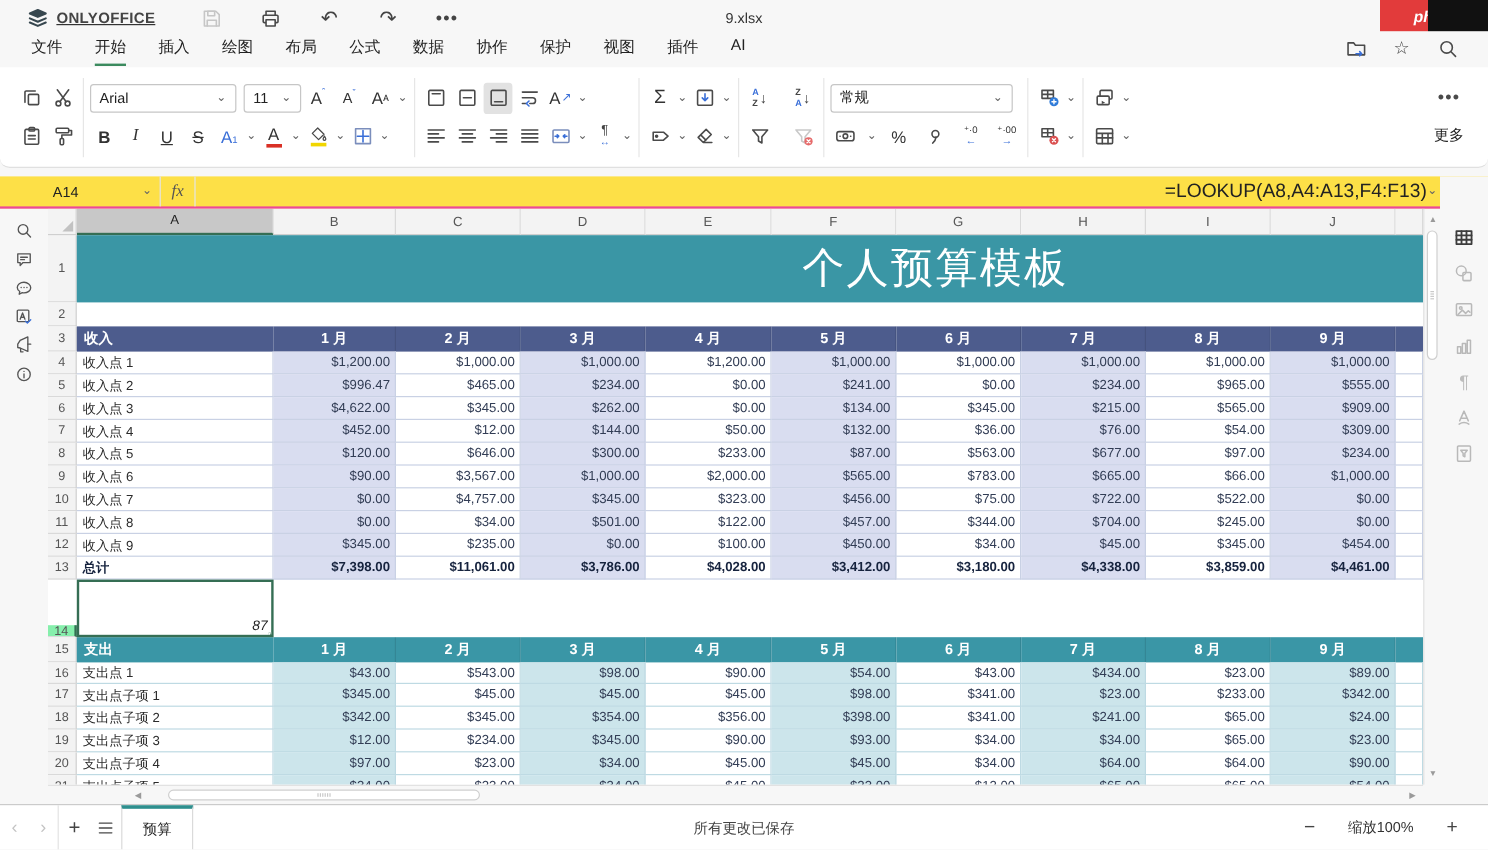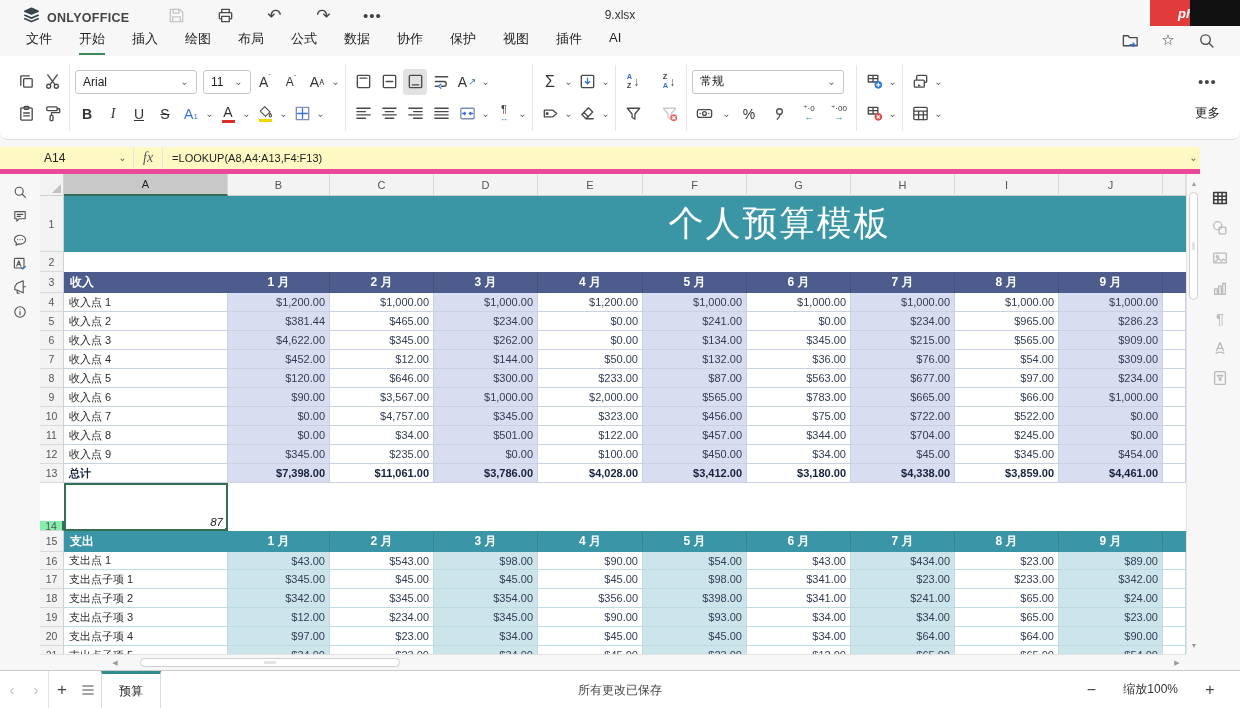--- a/index.html
+++ b/index.html
@@ -2,21 +2,21 @@
 <html style="--teal: #3A96A5; --blue-hdr: #4D5C8D; --teal-hdr: #3A96A6; --income-shade: #D9DDF0; --expense-shade: #CCE5EB; --accent: #3B8A5E; --sel-green: #356E54; --tab-teal: #2E8F8E; --php-red: #E23B3B;"><head>
 <meta charset="utf-8">
 <style>
   *{margin:0;padding:0;box-sizing:border-box;}
   html,body{width:1240px;height:708px;overflow:hidden;}
   body{font-family:"Liberation Sans","DejaVu Sans",sans-serif;background:#f1f1f1;color:#333;}
   #app{position:relative;width:1240px;height:708px;background:#f7f7f7;}
 
   
   .topbar{position:absolute;top:0;left:0;right:0;height:30px;display:flex;align-items:center;}
-  .brand{display:flex;align-items:flex-end;gap:6px;margin-left:22px;}
+  .brand{display:flex;align-items:center;gap:6px;margin-left:22px;text-decoration:underline;}
   .brand-name{font-size:12.5px;font-weight:bold;color:#444;letter-spacing:.3px;}
   .qicons{display:flex;align-items:center;gap:27px;margin-left:36px;}
   .qbtn{display:flex;align-items:center;justify-content:center;width:22px;height:22px;color:#444;}
   .qbtn.dis svg{stroke:#c6c6c6;}
   .filename{position:absolute;left:0;right:0;text-align:center;font-size:12px;color:#333;pointer-events:none;}
   .phpbadge{position:absolute;right:50px;top:0;width:36px;height:26px;background:var(--php-red,#e23b3b);color:#fff;
     display:flex;align-items:center;justify-content:center;font-style:italic;font-weight:bold;font-size:13px;padding-left:40px;}
   .blackbox{position:absolute;right:0;top:0;width:50px;height:26px;background:#111;}
   .arrowtxt{font-size:17px;color:#444;line-height:1;}
   .dots{font-size:15px;color:#444;letter-spacing:1px;}
@@ -49,25 +49,25 @@
   .fontcolor .bar{width:13px;height:3px;margin-top:1px;}
   .stack2{display:flex;flex-direction:column;align-items:center;line-height:1;font-size:8px;color:#333;}
   .bluetxt{color:#3a6fd8;}
   .sortw{display:flex;align-items:center;}
   .sortl{display:flex;flex-direction:column;font-size:7.5px;font-weight:bold;line-height:1.1;color:#444;}
   .arrow-d{font-size:12px;color:#444;margin-left:1px;}
   .more-grp{margin-left:auto;display:grid;grid-template-rows:32px 32px;justify-items:center;align-items:center;padding-right:10px;}
   .more-label{font-size:12.5px;color:#222;}
 
   
-  .fxbar{position:absolute;top:147px;left:0;right:0;height:27px;background:#fef9c3;border-bottom:5px solid #ec4899;display:flex;align-items:center;}
+  .fxbar{position:absolute;top:147px;left:0;right:0;height:27px;background:#fde047;border-bottom:2px solid #ec4899;display:flex;align-items:center;}
   .namebox{width:100px;margin-left:34px;height:100%;display:flex;align-items:center;padding:0 6px 0 10px;font-size:12px;color:#222;border-right:1px solid #e4e4e4;}
   .namebox .chev{margin-left:auto;}
   .fxlbl{font-family:"Liberation Serif",serif;font-style:italic;font-size:14px;color:#555;padding:0 9px;border-right:1px solid #e4e4e4;height:100%;display:flex;align-items:center;}
-  .formulatxt{font-size:11px;color:#222;padding-left:9px;flex:1;}
+  .formulatxt{font-size:16px;color:#222;padding-left:9px;flex:1;text-align:right;}
   .fxcollapse{margin-right:42px;}
 
   
   .lpanel{position:absolute;left:0;top:174px;bottom:54px;width:40px;background:#f7f7f7;display:flex;flex-direction:column;align-items:center;padding-top:6px;}
   .lpanel .pbtn{width:24px;height:24px;display:flex;align-items:center;justify-content:center;}
   .lpanel .ic{width:16px;height:16px;stroke:#555;}
   .rpanel{position:absolute;right:0;top:147px;bottom:54px;width:40px;background:#f7f7f7;display:flex;flex-direction:column;align-items:center;padding-top:36px;}
   .rpanel .pbtn{width:30px;height:30px;display:flex;align-items:center;justify-content:center;}
   .rpanel .ic{width:18px;height:18px;stroke:#b9b9b9;}
   .rpanel .pbtn:first-child .ic{stroke:#3d3d3d;stroke-width:1.7;}
@@ -656,29 +656,29 @@
         <div class="g-cell val b-income shade-i" style="width: 104px; flex: 0 0 104px;">$1,000.00</div>
         <div class="g-cell val b-income" style="width: 104px; flex: 0 0 104px;">$1,000.00</div>
         <div class="g-cell val b-income shade-i" style="width: 104px; flex: 0 0 104px;">$1,000.00</div>
         <div class="g-cell val b-income" style="width: 104px; flex: 0 0 104px;">$1,000.00</div>
         <div class="g-cell val b-income shade-i" style="width: 104px; flex: 0 0 104px;">$1,000.00</div>
         <div class="g-cell b-income" style="width: 23px; flex: 0 0 23px;"></div>
       </div>
       <div class="g-row" style="height: 19px;">
         <div class="rowhead">5</div>
         <div class="g-cell label b-income" style="width: 164px; flex: 0 0 164px;">收入点 2</div>
-        <div class="g-cell val b-income shade-i" style="width: 102px; flex: 0 0 102px;">$381.44</div>
+        <div class="g-cell val b-income shade-i" style="width: 102px; flex: 0 0 102px;">$996.47</div>
         <div class="g-cell val b-income" style="width: 104px; flex: 0 0 104px;">$465.00</div>
         <div class="g-cell val b-income shade-i" style="width: 104px; flex: 0 0 104px;">$234.00</div>
         <div class="g-cell val b-income" style="width: 105px; flex: 0 0 105px;">$0.00</div>
         <div class="g-cell val b-income shade-i" style="width: 104px; flex: 0 0 104px;">$241.00</div>
         <div class="g-cell val b-income" style="width: 104px; flex: 0 0 104px;">$0.00</div>
         <div class="g-cell val b-income shade-i" style="width: 104px; flex: 0 0 104px;">$234.00</div>
         <div class="g-cell val b-income" style="width: 104px; flex: 0 0 104px;">$965.00</div>
-        <div class="g-cell val b-income shade-i" style="width: 104px; flex: 0 0 104px;">$286.23</div>
+        <div class="g-cell val b-income shade-i" style="width: 104px; flex: 0 0 104px;">$555.00</div>
         <div class="g-cell b-income" style="width: 23px; flex: 0 0 23px;"></div>
       </div>
       <div class="g-row" style="height: 19px;">
         <div class="rowhead">6</div>
         <div class="g-cell label b-income" style="width: 164px; flex: 0 0 164px;">收入点 3</div>
         <div class="g-cell val b-income shade-i" style="width: 102px; flex: 0 0 102px;">$4,622.00</div>
         <div class="g-cell val b-income" style="width: 104px; flex: 0 0 104px;">$345.00</div>
         <div class="g-cell val b-income shade-i" style="width: 104px; flex: 0 0 104px;">$262.00</div>
         <div class="g-cell val b-income" style="width: 105px; flex: 0 0 105px;">$0.00</div>
         <div class="g-cell val b-income shade-i" style="width: 104px; flex: 0 0 104px;">$134.00</div>

